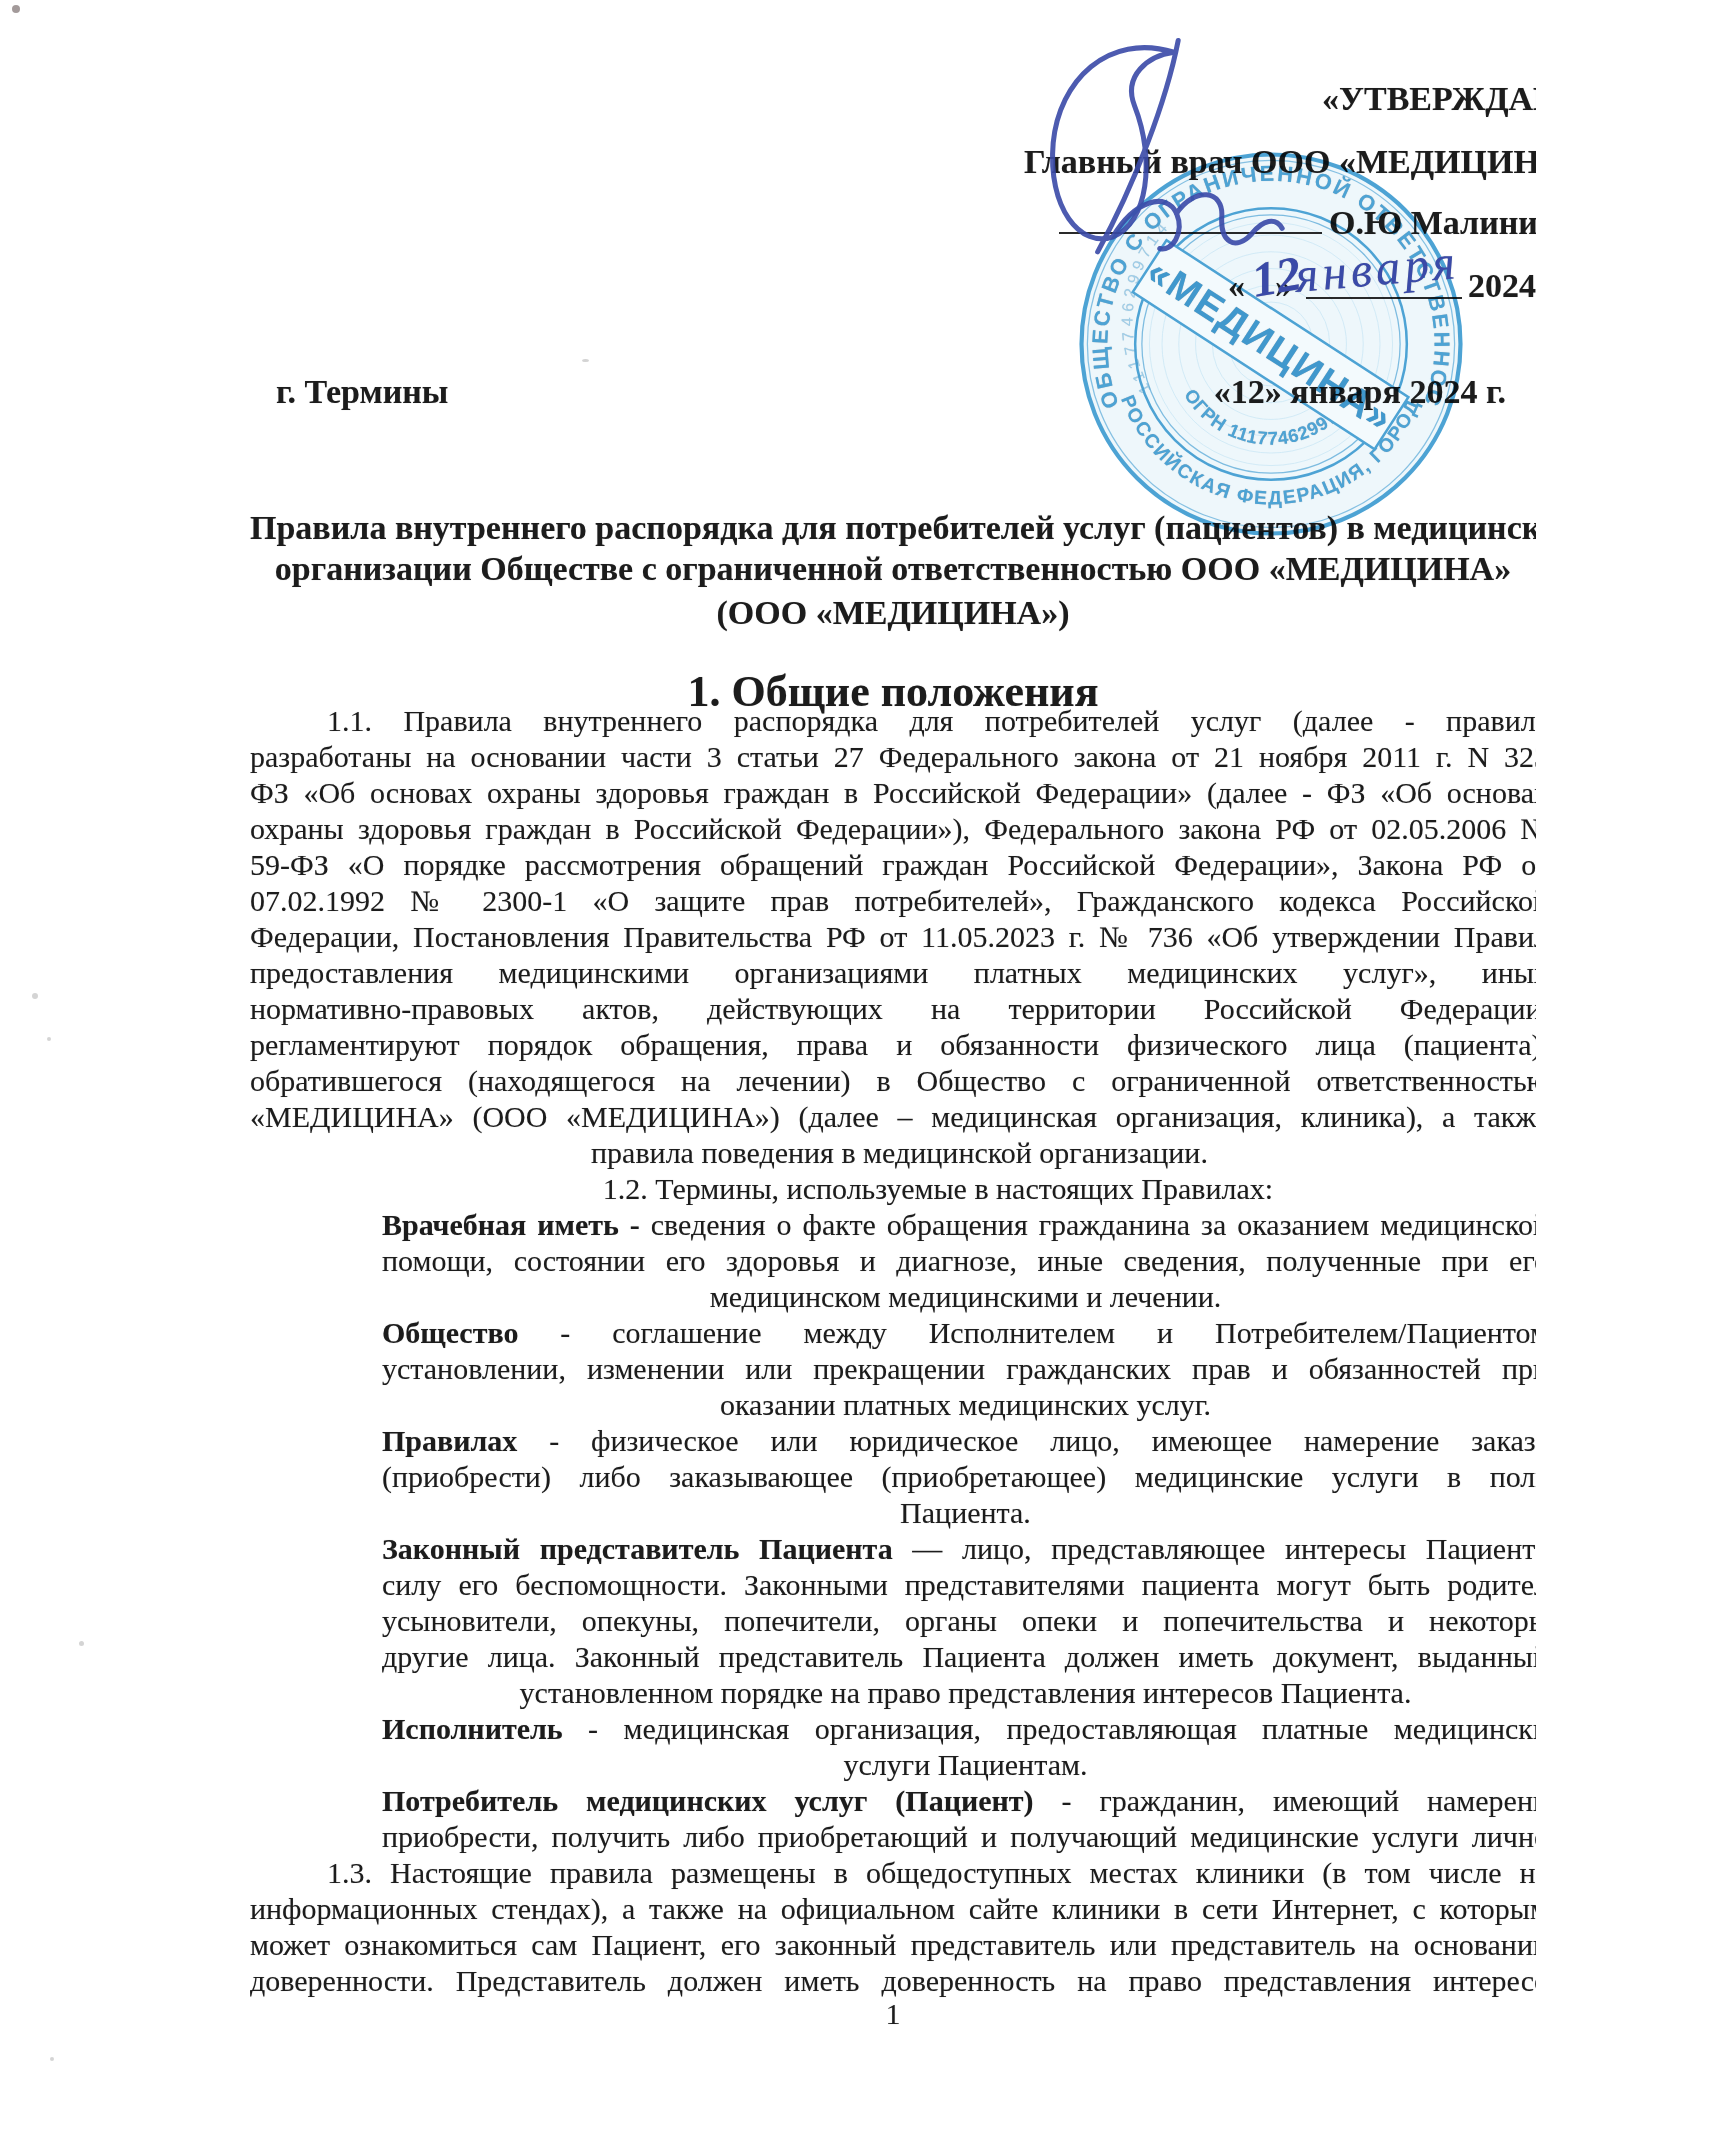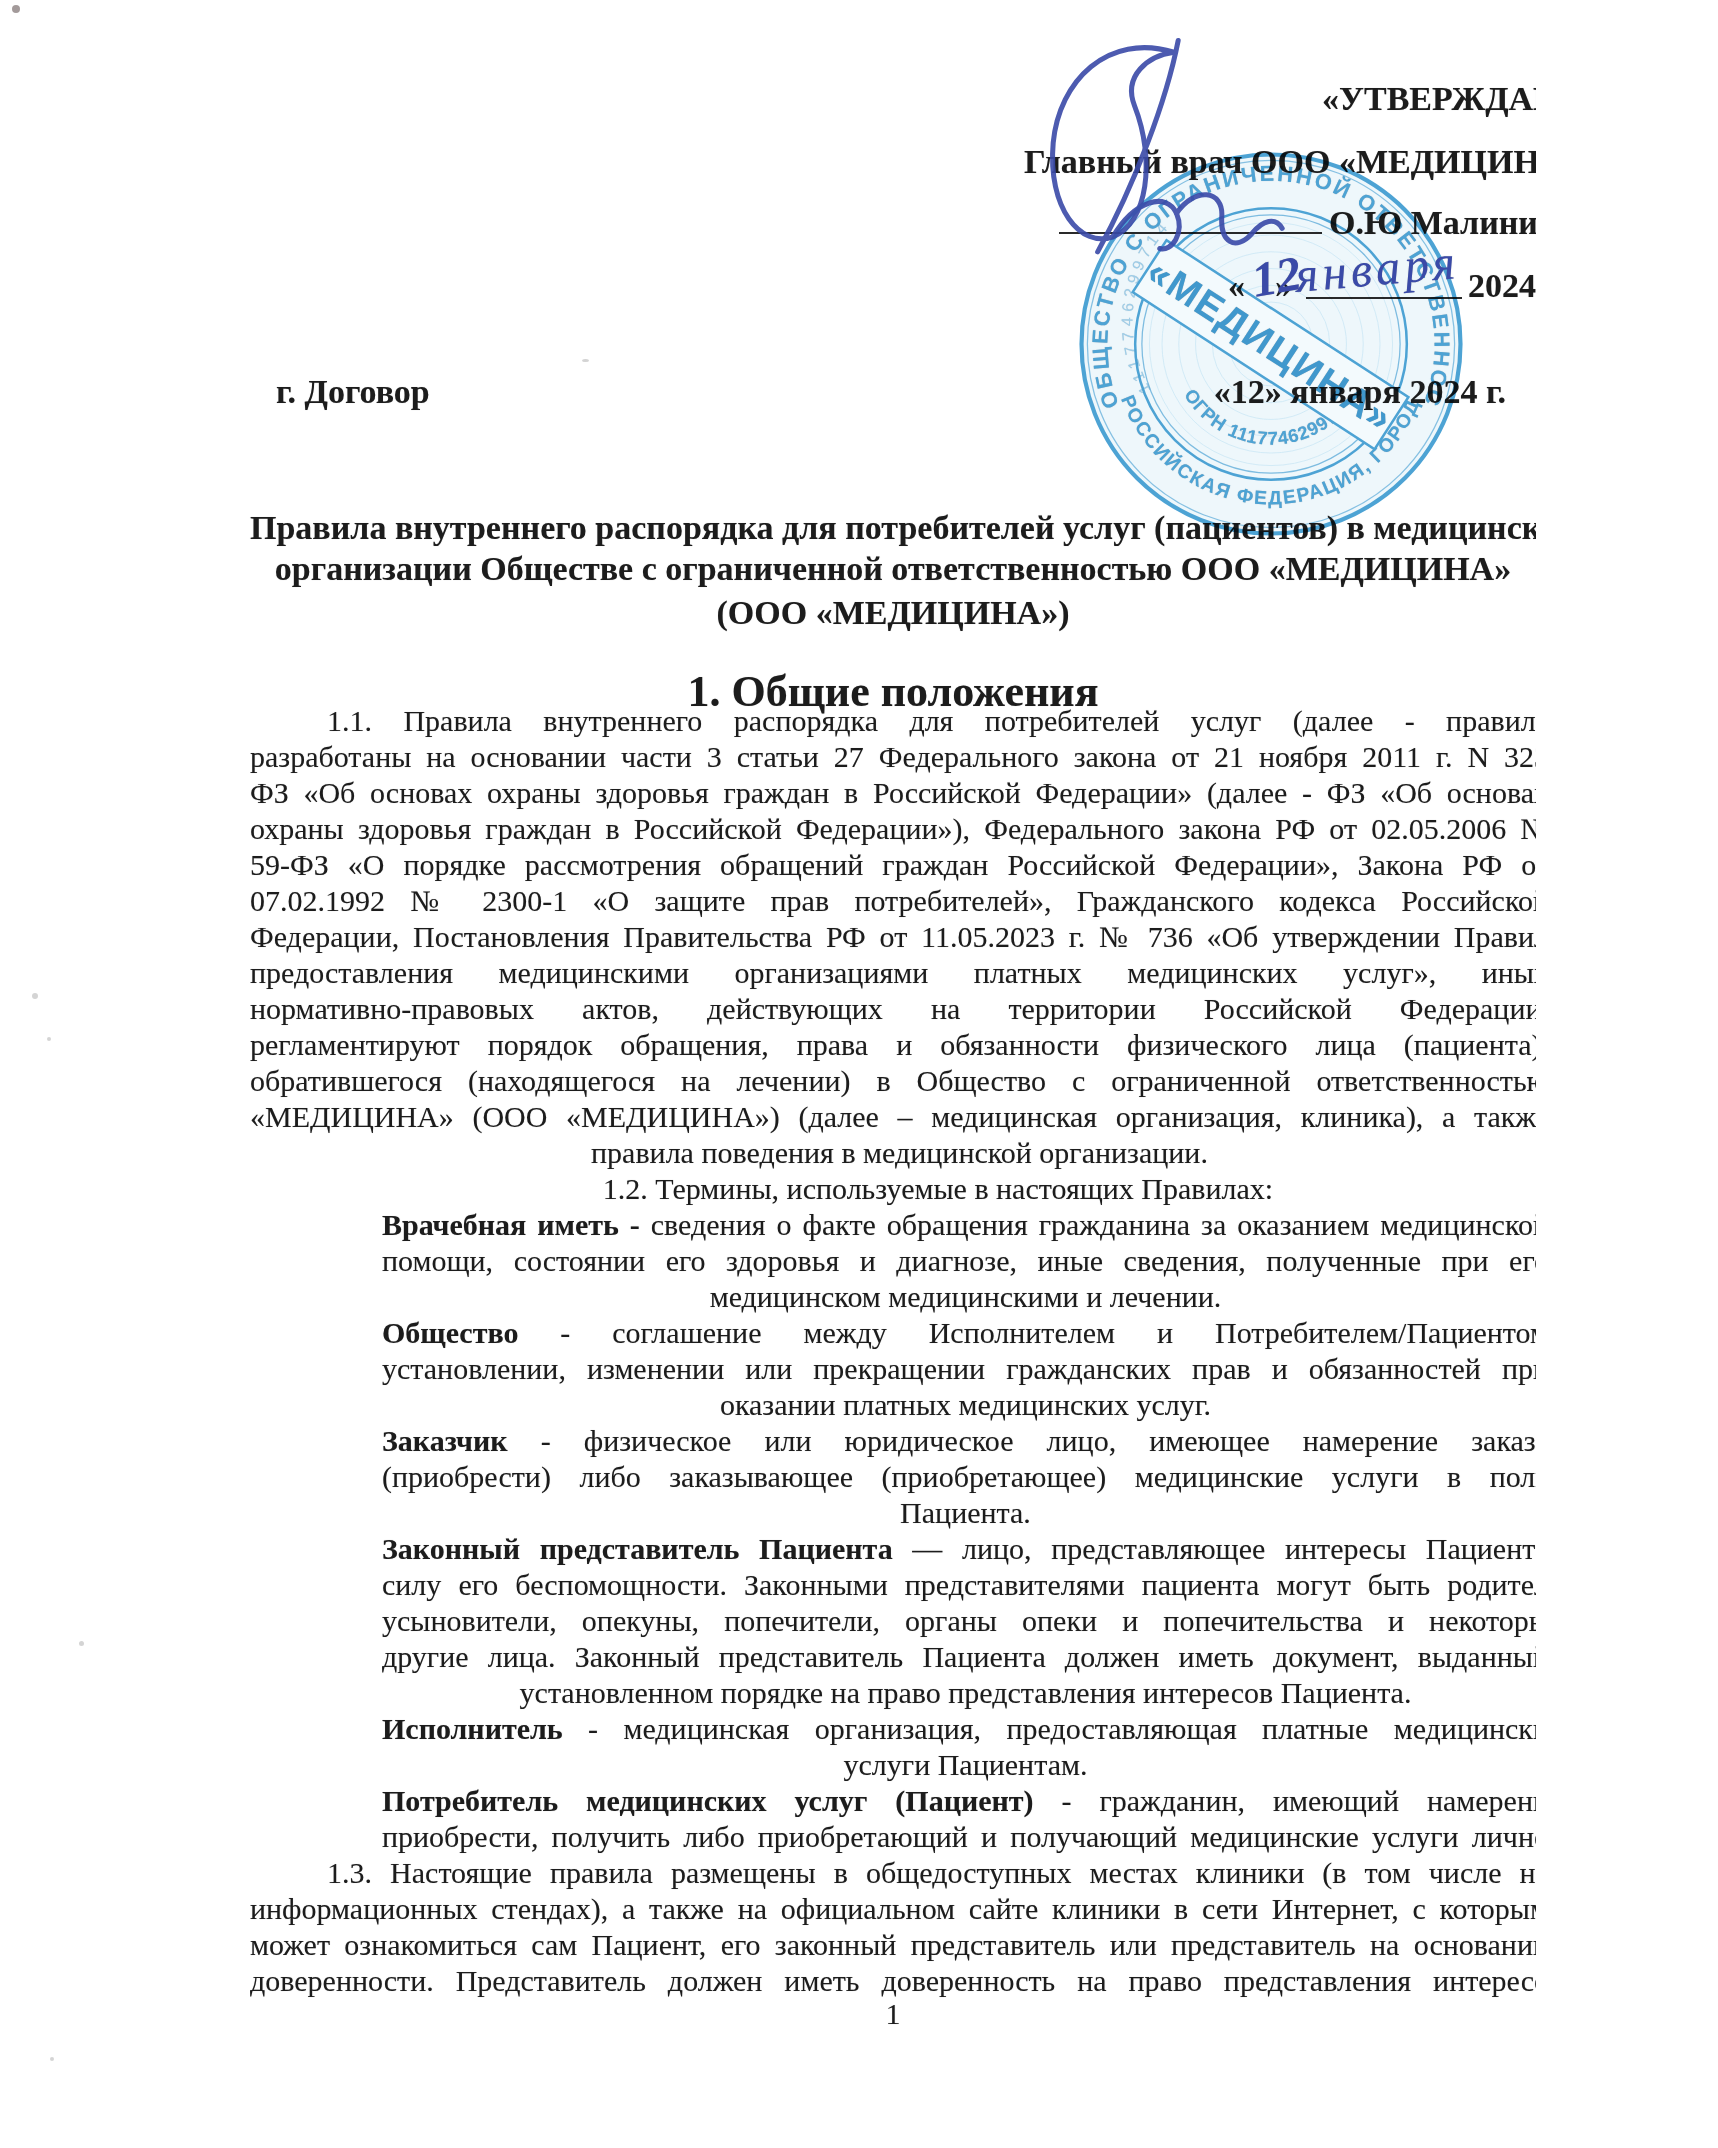--- a/index.html
+++ b/index.html
@@ -54,21 +54,21 @@
     <div class="abs hdr" id="approve">«УТВЕРЖДАЮ»</div>
     <div class="abs hdr" id="chief">Главный врач ООО  «МЕДИЦИНА»</div>
     <div class="rule" id="sigline"></div>
     <div class="abs hdr" id="name">О.Ю Малинина</div>
 
     <div class="abs hdr" id="q1">«</div>
     <div class="abs hdr" id="q2">»</div>
     <div class="rule" id="dateline-blank"></div>
     <div class="abs hdr" id="yearp">2024</div>
 
-    <div class="abs hdr" id="city">г. Договор</div>
+    <div class="abs hdr" id="city">г. Термины</div>
     <div class="abs hdr" id="pdate">«12» января 2024 г.</div>
 
     <div class="titleline" id="t1">Правила внутреннего распорядка для потребителей услуг (пациентов) в медицинской</div>
     <div class="titleline" id="t2">организации Обществе с ограниченной ответственностью ООО «МЕДИЦИНА»</div>
     <div class="titleline" id="t3">(ООО «МЕДИЦИНА»)</div>
 
     <div class="titleline" id="h1">1. Общие положения</div>
 
     <div id="bodylines">
         <div class="bl fi jst"><span>1.1. Правила внутреннего распорядка для потребителей услуг (далее - правила</span></div>
@@ -84,21 +84,21 @@
         <div class="bl jst"><span>обратившегося (находящегося на лечении) в Общество с ограниченной ответственностью</span></div>
         <div class="bl jst"><span>«МЕДИЦИНА» (ООО «МЕДИЦИНА») (далее – медицинская организация, клиника), а также</span></div>
         <div class="bl lft"><span>правила поведения в медицинской организации.</span></div>
         <div class="bl fi lft"><span>1.2. Термины, используемые в настоящих Правилах:</span></div>
         <div class="bl def jst"><span class="b">Врачебная иметь -</span><span> сведения о факте обращения гражданина за оказанием медицинской</span></div>
         <div class="bl def jst"><span>помощи, состоянии его здоровья и диагнозе, иные сведения, полученные при его</span></div>
         <div class="bl def lft"><span>медицинском медицинскими и лечении.</span></div>
         <div class="bl def jst"><span class="b">Общество</span><span> - соглашение между Исполнителем и Потребителем/Пациентом</span></div>
         <div class="bl def jst"><span>установлении, изменении или прекращении гражданских прав и обязанностей при</span></div>
         <div class="bl def lft"><span>оказании платных медицинских услуг.</span></div>
-        <div class="bl def jst"><span class="b">Заказчик</span><span> - физическое или юридическое лицо, имеющее намерение заказа</span></div>
+        <div class="bl def jst"><span class="b">Правилах</span><span> - физическое или юридическое лицо, имеющее намерение заказа</span></div>
         <div class="bl def jst"><span>(приобрести) либо заказывающее (приобретающее) медицинские услуги в поль</span></div>
         <div class="bl def lft"><span>Пациента.</span></div>
         <div class="bl def jst"><span class="b">Законный представитель Пациента</span><span> — лицо, представляющее интересы Пациента</span></div>
         <div class="bl def jst"><span>силу его беспомощности. Законными представителями пациента могут быть родител</span></div>
         <div class="bl def jst"><span>усыновители, опекуны, попечители, органы опеки и попечительства и некоторы</span></div>
         <div class="bl def jst"><span>другие лица. Законный представитель Пациента должен иметь документ, выданный</span></div>
         <div class="bl def lft"><span>установленном порядке на право представления интересов Пациента.</span></div>
         <div class="bl def jst"><span class="b">Исполнитель</span><span> - медицинская организация, предоставляющая платные медицински</span></div>
         <div class="bl def lft"><span>услуги Пациентам.</span></div>
         <div class="bl def jst"><span class="b">Потребитель медицинских услуг (Пациент)</span><span> - гражданин, имеющий намерени</span></div>

